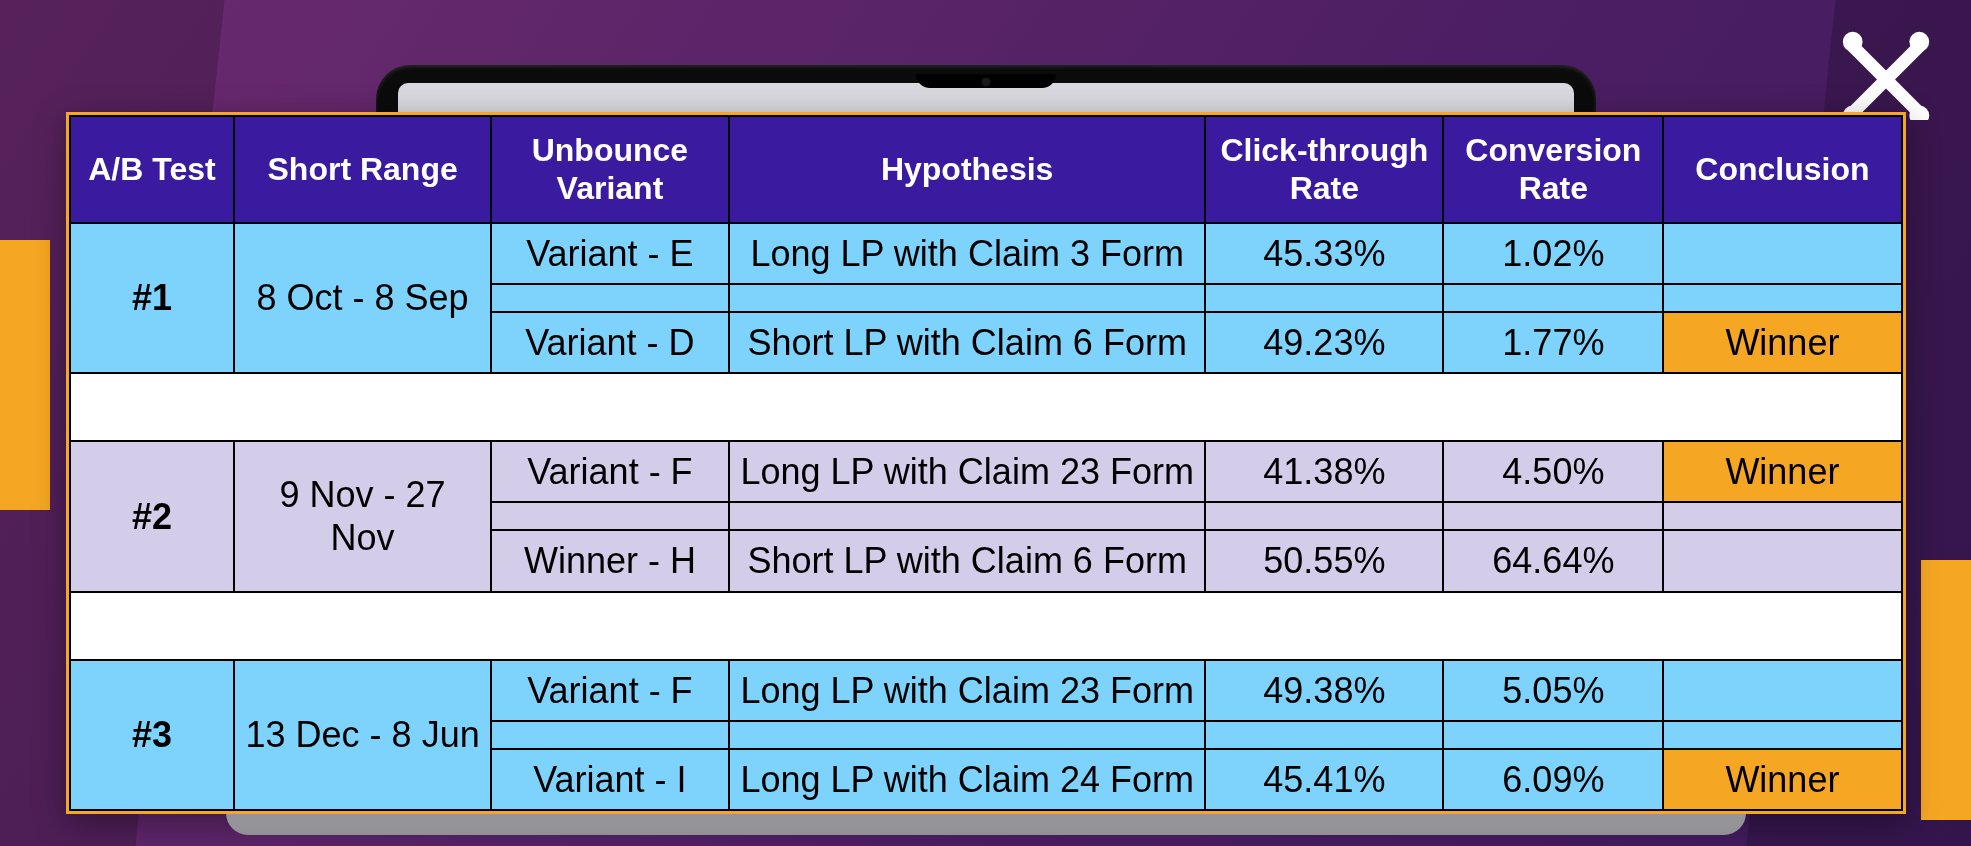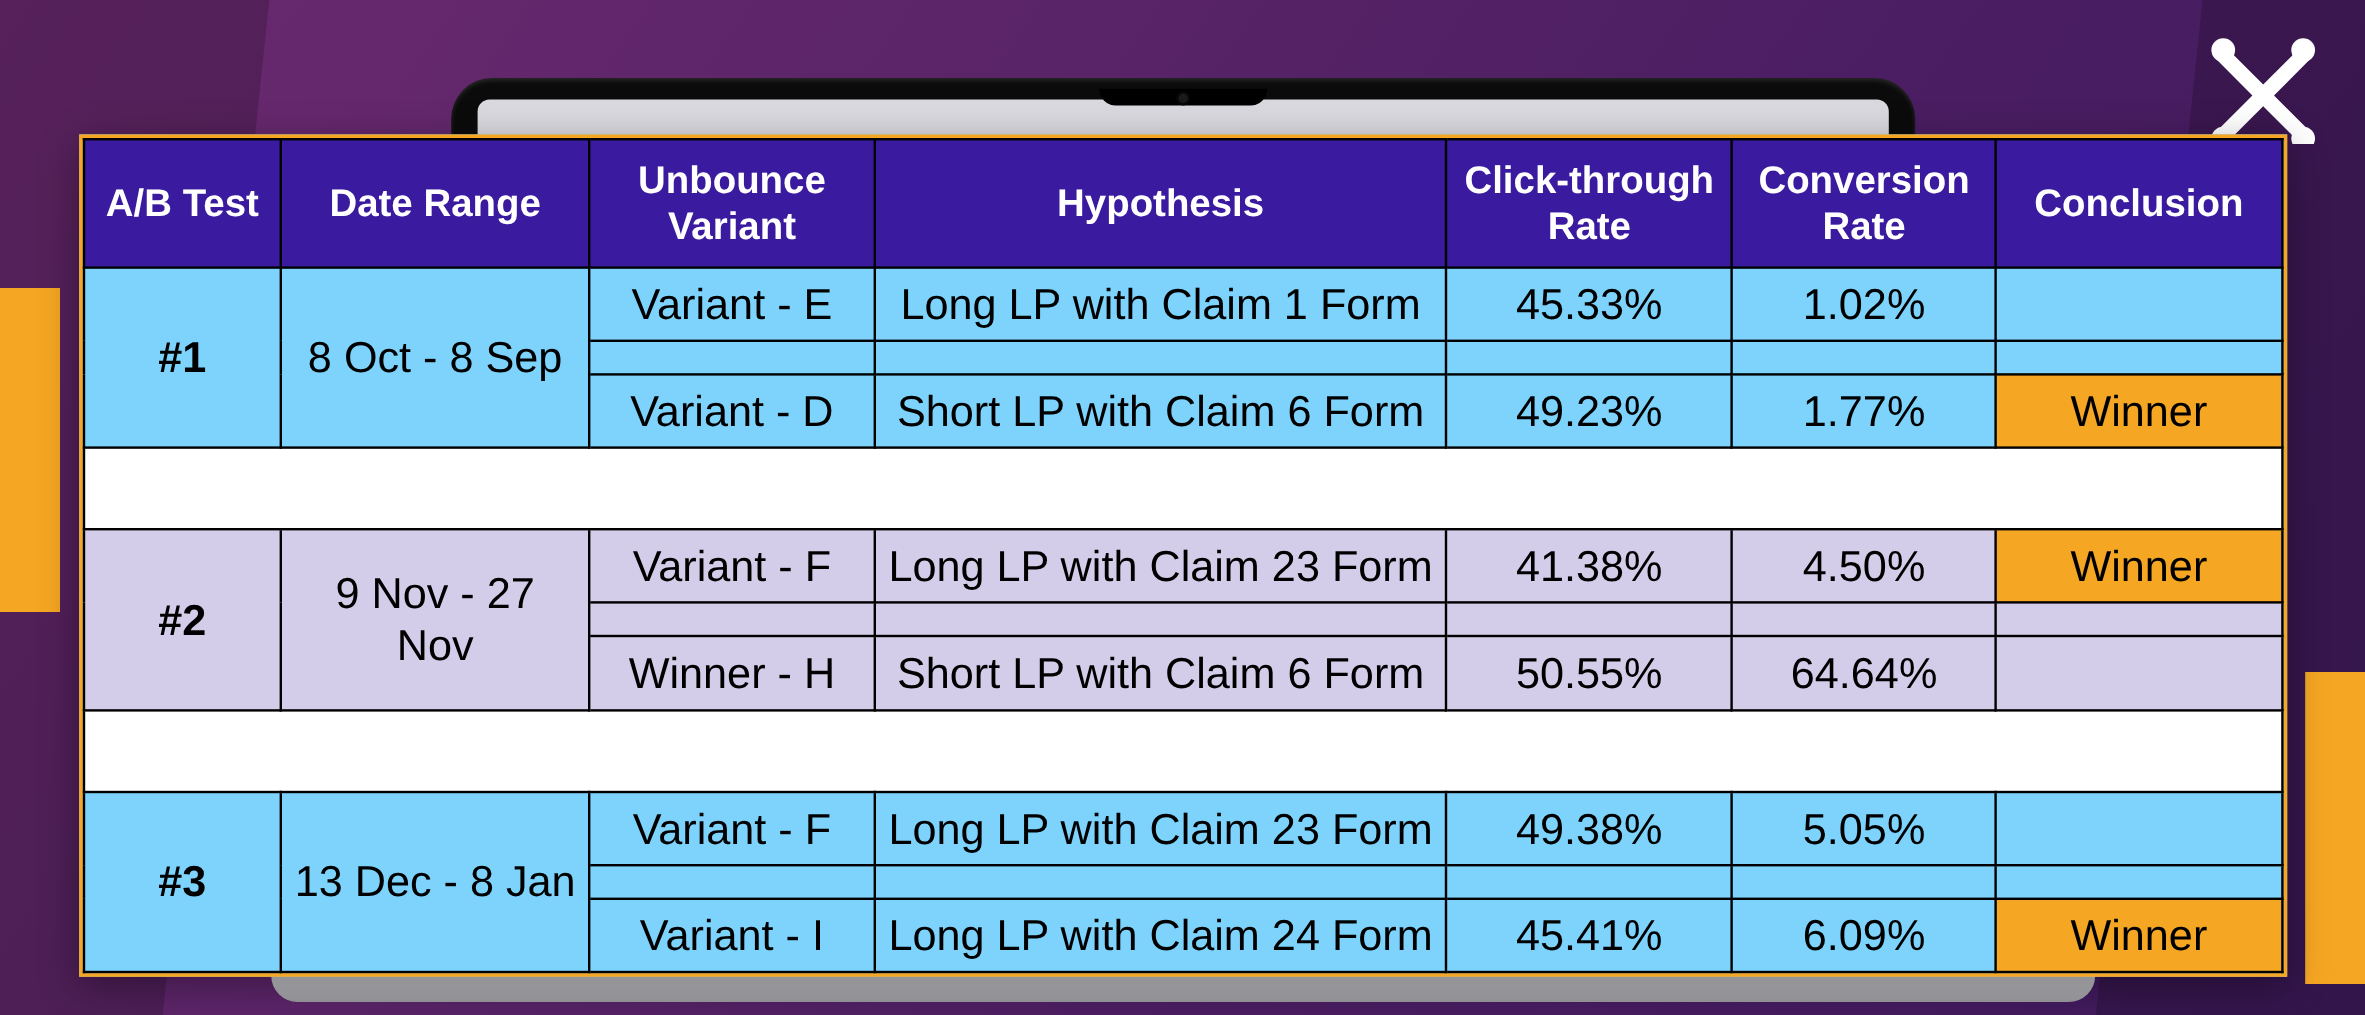--- a/index.html
+++ b/index.html
@@ -200,34 +200,34 @@
         <col class="c-date">
         <col class="c-var">
         <col class="c-hyp">
       <col class="c-ctr">
         <col class="c-cvr">
         <col class="c-con">
     </colgroup>
     <thead>
       <tr>
         <th>A/B Test</th>
-        <th>Date Range</th>
+        <th>Short Range</th>
         <th>Unbounce Variant</th>
         <th>Hypothesis</th>
         <th>Click-through Rate</th>
         <th>Conversion Rate</th>
         <th>Conclusion</th>
       </tr>
     </thead>
     <tbody id="ab-body">
         <tr>
           <td class="testid" rowspan="3">#1</td>
           <td class="daterange" rowspan="3">8 Oct - 8 Sep</td>
           <td>Variant - E</td>
-          <td class="hyp">Long LP with Claim 1 Form</td>
+          <td class="hyp">Long LP with Claim 3 Form</td>
           <td>45.33%</td>
           <td>1.02%</td>
           <td class="empty"></td>
         </tr>
         <tr class="slim">
           <td></td>
           <td></td>
           <td></td>
           <td></td>
           <td></td>
@@ -263,21 +263,21 @@
           <td class="hyp">Short LP with Claim 6 Form</td>
           <td>50.55%</td>
           <td>64.64%</td>
           <td class="empty"></td>
         </tr>
         <tr class="gap">
           <td colspan="7"></td>
         </tr>
         <tr>
           <td class="testid" rowspan="3">#3</td>
-          <td class="daterange" rowspan="3">13 Dec - 8 Jan</td>
+          <td class="daterange" rowspan="3">13 Dec - 8 Jun</td>
           <td>Variant - F</td>
           <td class="hyp">Long LP with Claim 23 Form</td>
           <td>49.38%</td>
           <td>5.05%</td>
           <td class="empty"></td>
         </tr>
         <tr class="slim">
           <td></td>
           <td></td>
           <td></td>

